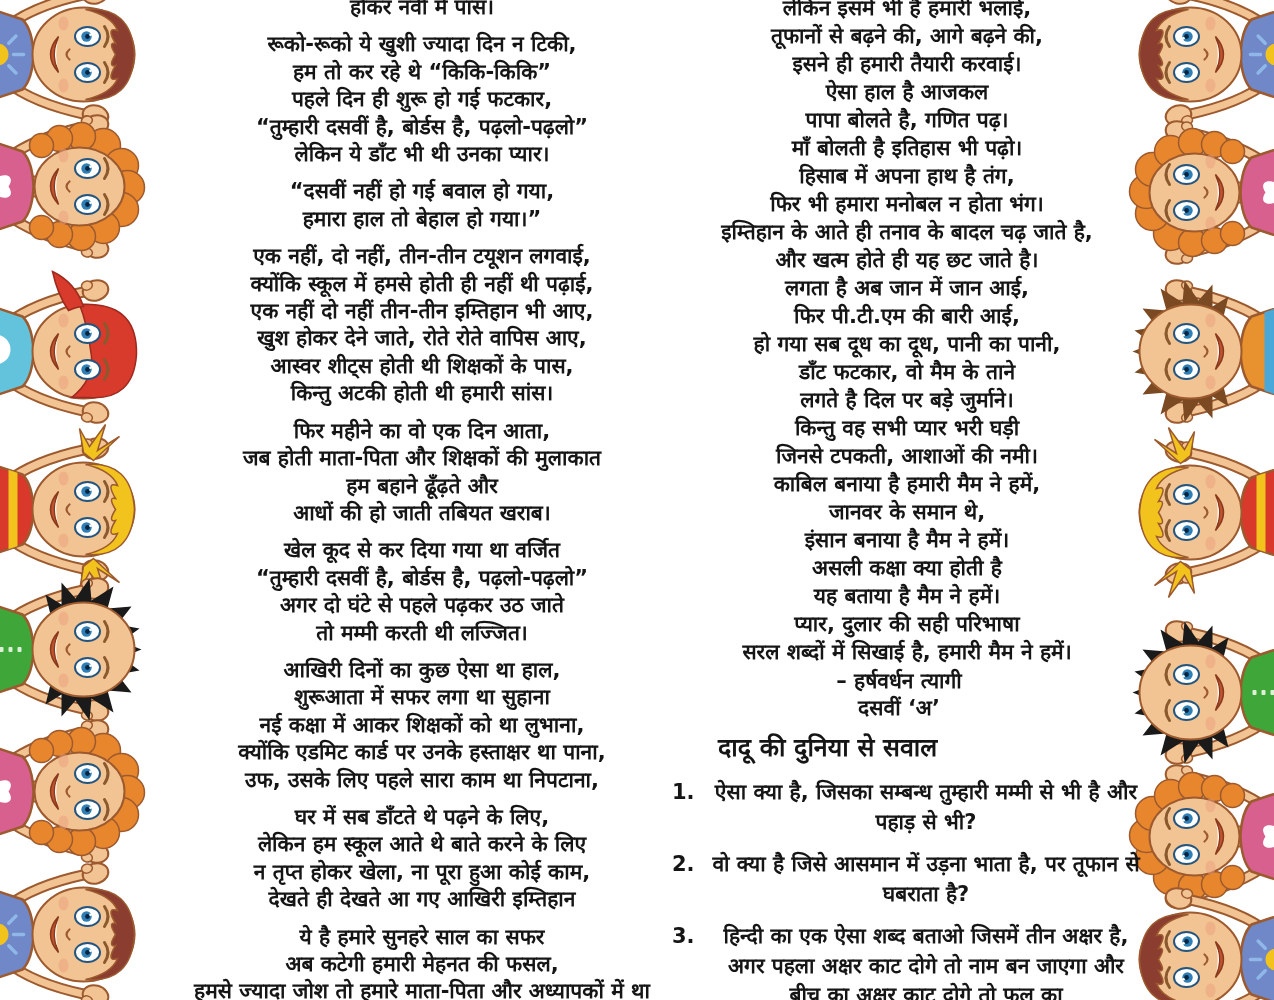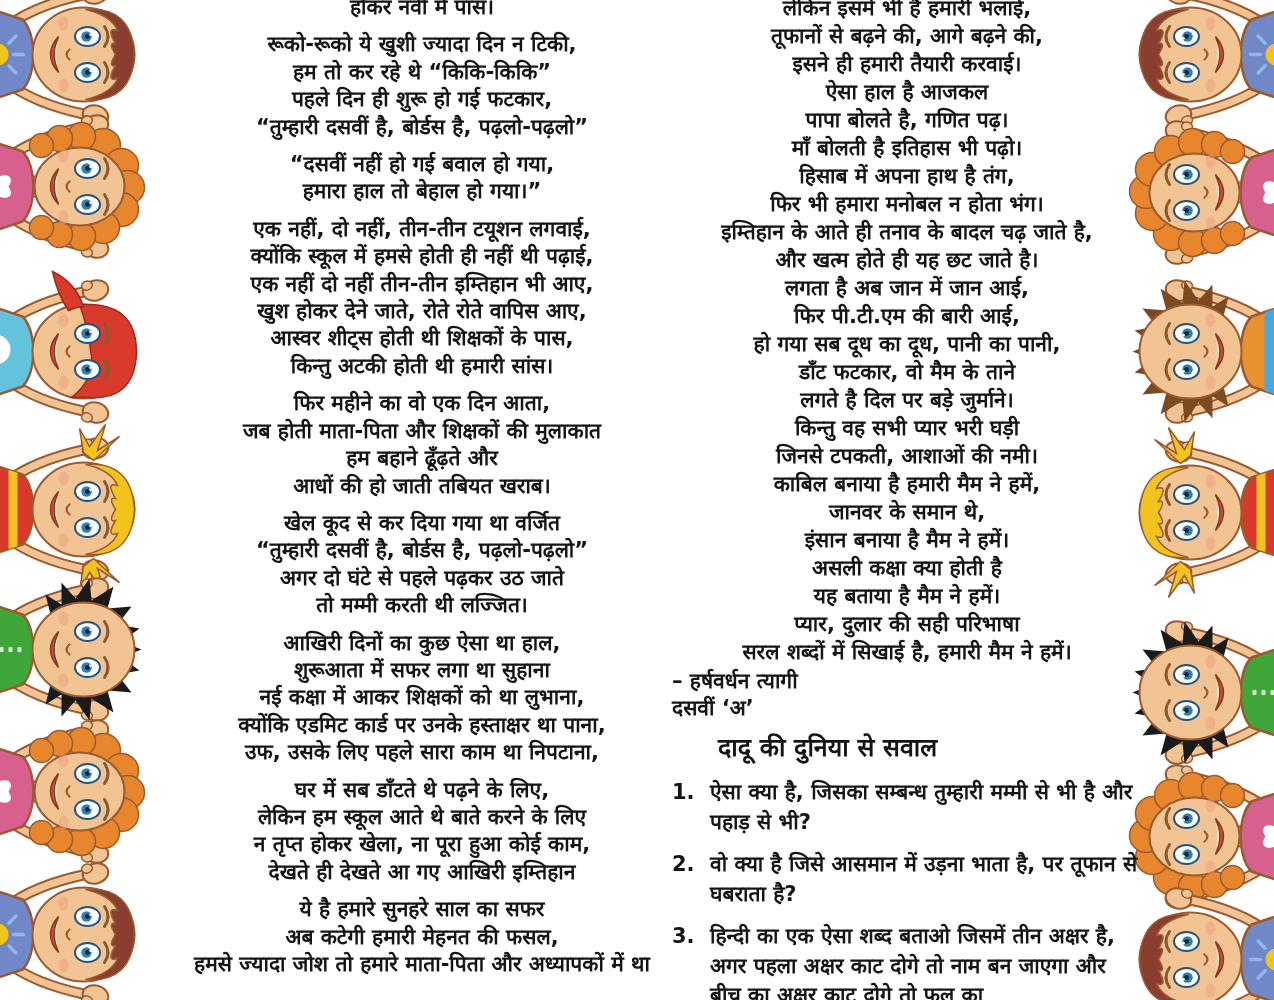--- a/index.html
+++ b/index.html
@@ -7,26 +7,26 @@
     position:relative;width:1274px;height:1000px;background:#ffffff;overflow:hidden;
     font-family:"DejaVu Sans","Liberation Sans",sans-serif;color:#151515;
   }
   
   .col{position:absolute;top:-6px;font-weight:700;text-align:center;}
   .col.left-col{left:177px;width:490px;font-size:21px;}
   .col.right-col{left:672px;width:470px;font-size:21px;}
   .stanza{margin:0 0 10px 0;}
   .stanza p{margin:0;line-height:27.4px;}
   .rpoem p{margin:0;line-height:28px;}
-  .signature{text-align:left;padding-right:16px;line-height:27px;margin-top:2px;}
+  .signature{text-align:center;padding-right:16px;line-height:27px;margin-top:2px;}
   .q-heading{font-size:25px;line-height:38px;margin:7px 0 11px 0;text-align:left;padding-left:46px;font-weight:700;}
   .q-list{list-style:none;margin:0;padding:0;text-align:left;}
   .q-item{display:flex;margin:0 0 13px 0;line-height:29.5px;}
   .q-num{width:38px;flex:none;}
-  .q-text{flex:1;}
+  .q-text{flex:1;text-align:center;}
   
   .border-strip{position:absolute;top:0;bottom:0;width:170px;}
   .border-strip.bleft{left:0;}
   .border-strip.bright{right:0;}
   .border-child{position:absolute;width:150px;height:165px;}
   .bc-left{left:-12px;transform:rotate(90deg);}
   .bc-right{right:-12px;transform:rotate(-90deg);}
   .border-child svg{overflow:visible;display:block;}
 </style>
 </head>
@@ -792,20 +792,21 @@
 
   <div class="col left-col" id="left-col">
       <div class="stanza">
         <p>होकर नवीं में पास।</p>
       </div>
       <div class="stanza">
         <p>रूको-रूको ये खुशी ज्यादा दिन न टिकी,</p>
         <p>हम तो कर रहे थे “किकि-किकि”</p>
         <p>पहले दिन ही शुरू हो गई फटकार,</p>
         <p>“तुम्हारी दसवीं है, बोर्डस है, पढ़लो-पढ़लो”</p>
+        <p>लेकिन ये डाँट भी थी उनका प्यार।</p>
       </div>
       <div class="stanza">
         <p>“दसवीं नहीं हो गई बवाल हो गया,</p>
         <p>हमारा हाल तो बेहाल हो गया।”</p>
       </div>
       <div class="stanza">
         <p>एक नहीं, दो नहीं, तीन-तीन टयूशन लगवाई,</p>
         <p>क्योंकि स्कूल में हमसे होती ही नहीं थी पढ़ाई,</p>
         <p>एक नहीं दो नहीं तीन-तीन इम्तिहान भी आए,</p>
         <p>खुश होकर देने जाते, रोते रोते वापिस आए,</p>

